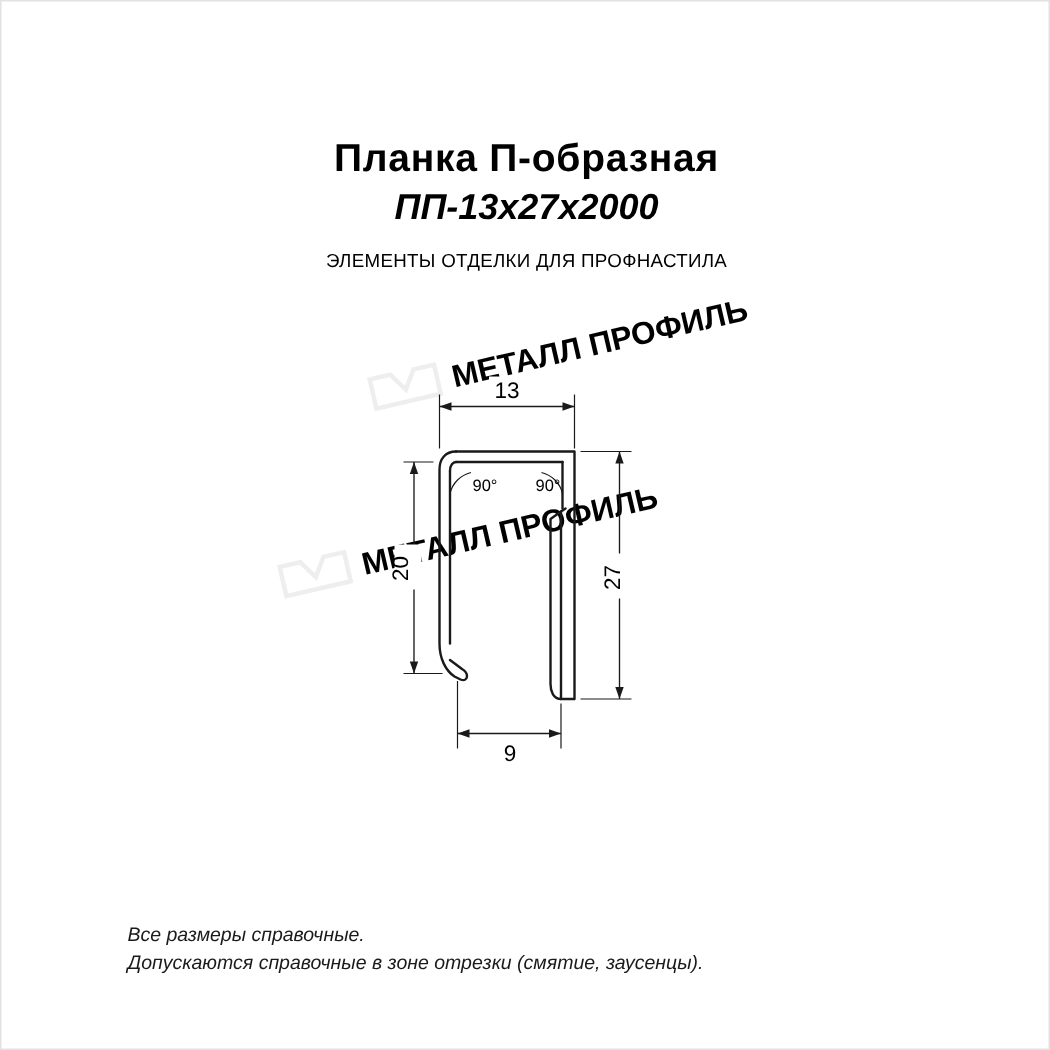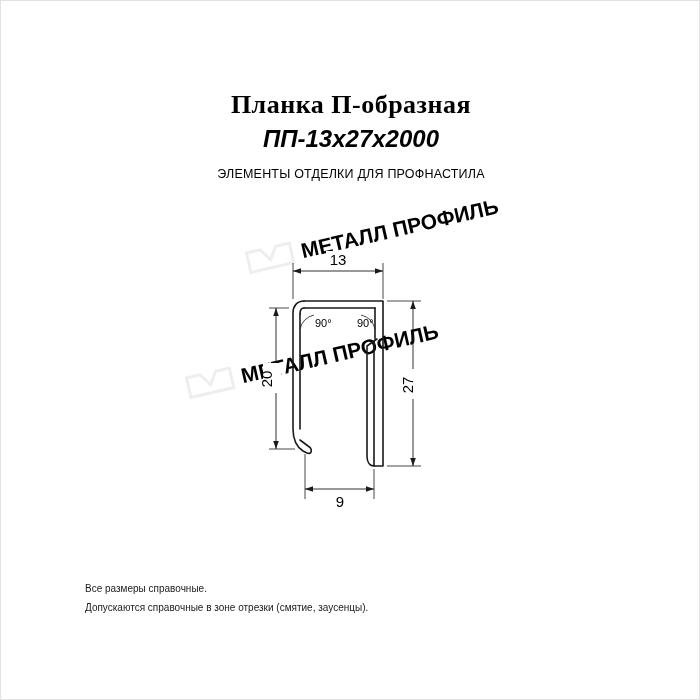--- a/index.html
+++ b/index.html
@@ -28,21 +28,20 @@
     left: 0;
     top: 88px;
     width: 700px;
     text-align: center;
   }
   .title-main {
     font-size: 26px;
     font-weight: bold;
     letter-spacing: 0.5px;
     line-height: 32px;
-    font-family: Liberation Serif, serif;
   }
   .title-sub {
     font-size: 24px;
     font-weight: bold;
     line-height: 32px;
     margin-top: 2px;
     font-style: italic;
   }
   .title-desc {
     font-size: 12.5px;
@@ -59,25 +58,26 @@
   }
   .watermarks {
     position: absolute;
     left: 0; top: 0;
     width: 700px; height: 700px;
     pointer-events: none;
   }
   .footer {
     position: absolute;
     left: 84px;
-    top: 578px;
+    top: 612px;
     width: 560px;
-    font-size: 10px;
+    font-size: 13px;
     line-height: 19px;
     color: #1a1a1a;
+    font-style: italic;
   }
   svg { display: block; }
   text {
     font-family: "Liberation Sans", sans-serif;
     fill: #000;
   }
 </style>
 </head>
 <body>
 

